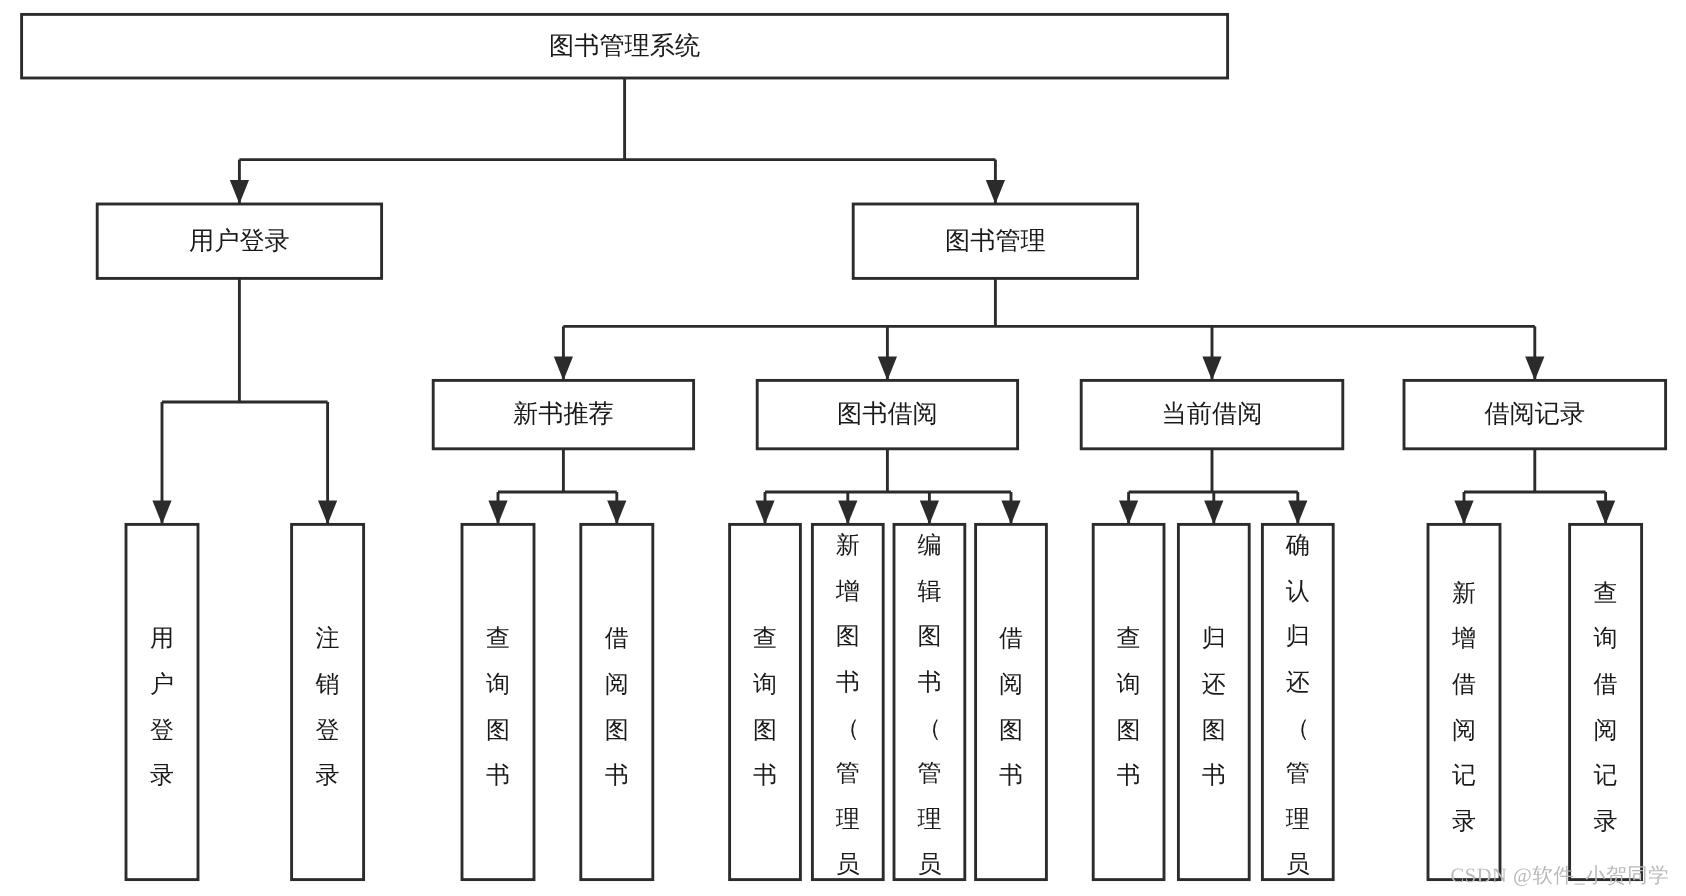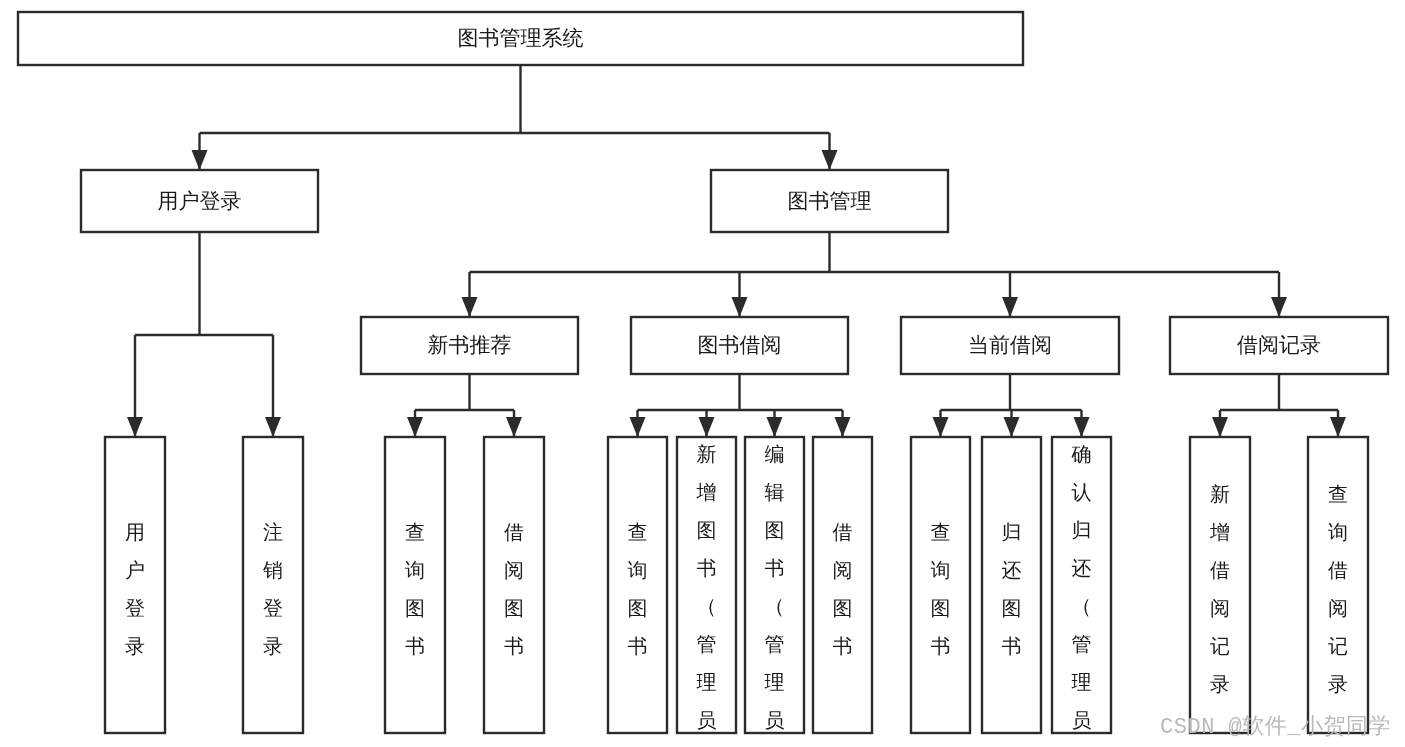--- a/index.html
+++ b/index.html
@@ -50,22 +50,22 @@
   .node-label-v {
     font-family: "Liberation Sans", "DejaVu Sans", sans-serif;
     font-size: 20px;
     fill: #1a1a1a;
     text-anchor: middle;
   }
   .watermark {
     position: absolute;
     right: 14px;
     bottom: 6px;
-    font-family: Liberation Mono, monospace;
-    font-size: 22px;
+    font-family: Liberation Serif, serif;
+    font-size: 17px;
     color: #b9b9b9;
     letter-spacing: 0.5px;
     white-space: nowrap;
     user-select: none;
   }
 </style>
 </head>
 <body>
 
 <div id="diagram-root">

